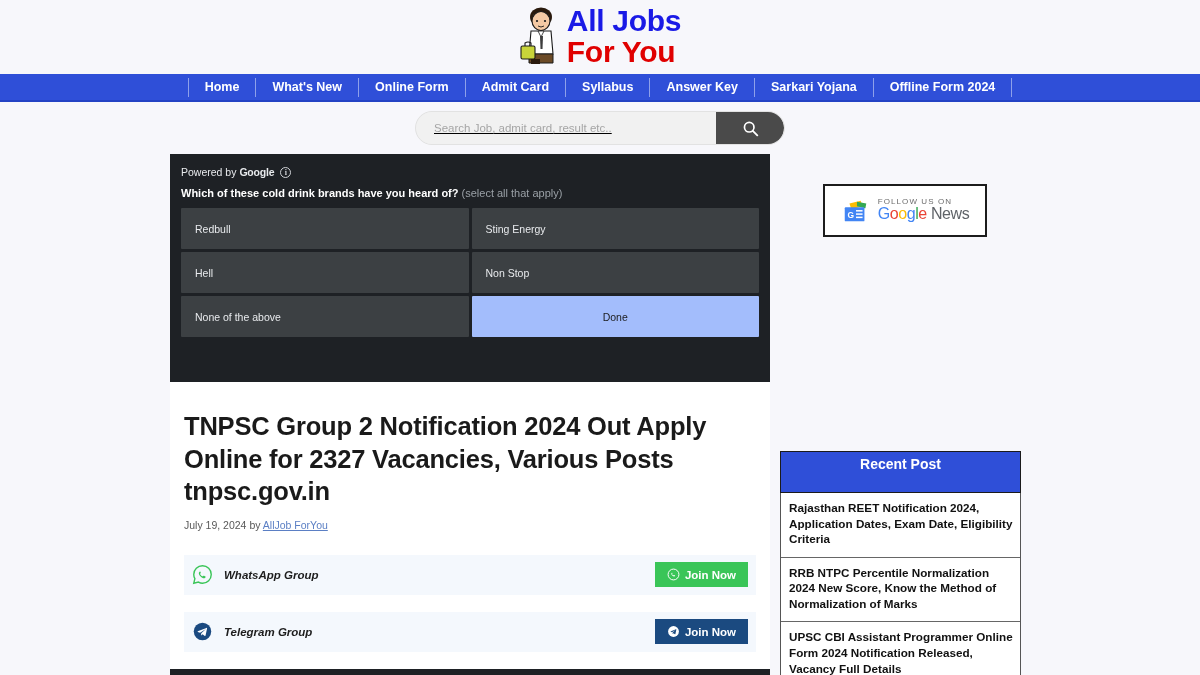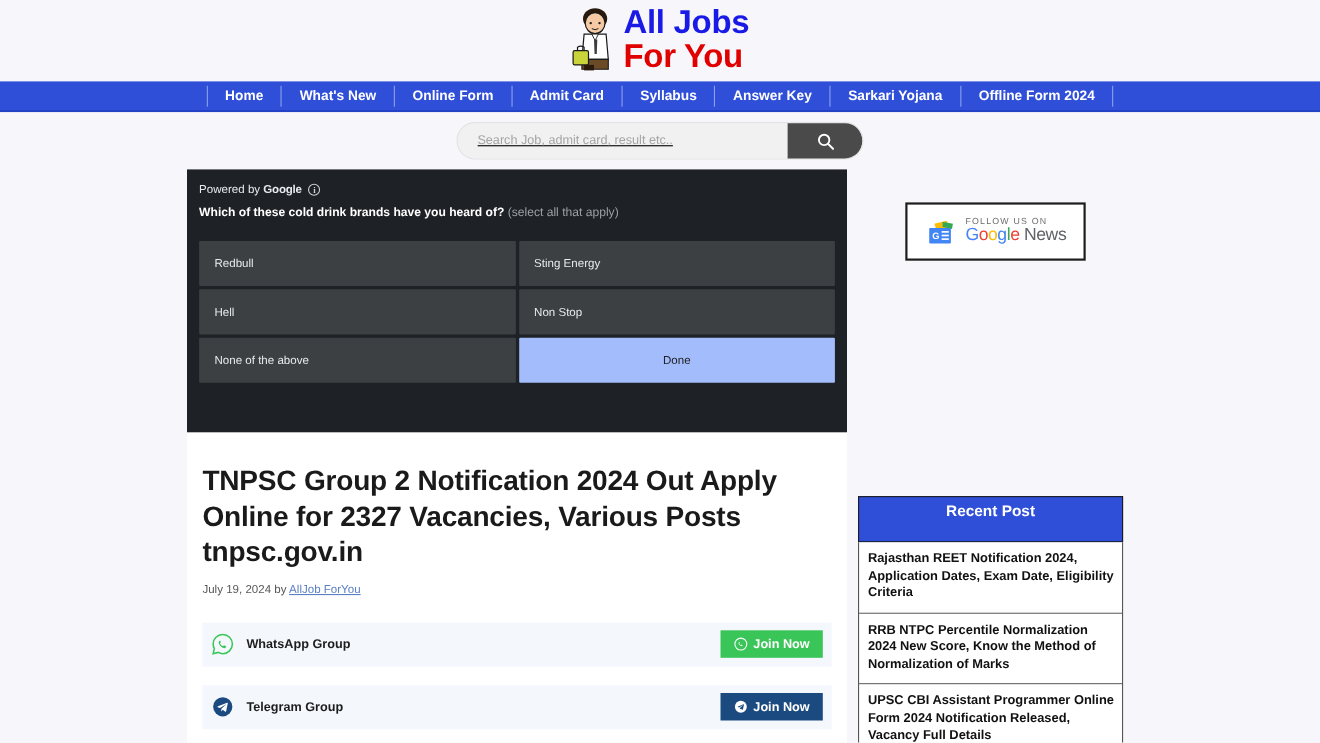--- a/index.html
+++ b/index.html
@@ -86,21 +86,21 @@
   }
   .survey-top { display: flex; align-items: center; gap: 6px; padding-bottom: 9px; }
   .powered { color: #e8eaed; font-size: 10.5px; font-weight: 400; }
   .g-word { font-weight: bold; letter-spacing: -0.2px; }
   .info-icon {
     width: 11px; height: 11px; border-radius: 50%;
     border: 1.2px solid #cfd2d6; color: #cfd2d6;
     font-size: 8px; line-height: 9px; text-align: center; font-weight: bold;
     font-family: "Liberation Serif", serif;
   }
-  .survey-q { color: #ffffff; font-size: 11px; font-weight: bold; padding-bottom: 20px; }
+  .survey-q { color: #ffffff; font-size: 11px; font-weight: bold; padding-bottom: 9px; }
   .survey-q .hint { color: #9aa0a6; font-weight: normal; }
   .opt-grid { display: grid; grid-template-columns: 1fr 1fr; gap: 3px 3px; }
   .opt {
     background: #3c4043; color: #e8eaed;
     font-size: 10.5px; height: 41px;
     display: flex; align-items: center; padding-left: 14px;
     cursor: pointer; border-radius: 1px;
   }
   .opt.done {
     background: #a3bdfc; color: #202124;
@@ -118,21 +118,21 @@
   .article-meta a { color: #5b7fc4; text-decoration: underline; cursor: pointer; }
 
   
   .join-wrap { padding: 24px 14px 0 14px; }
   .join-row {
     display: flex; align-items: center; justify-content: space-between;
     background: #f4f8fd; height: 40px; padding: 0 8px 0 8px;
     margin-bottom: 17px;
   }
   .join-left { display: flex; align-items: center; gap: 11px; }
-  .join-label { font-size: 11.5px; font-weight: bold; color: #1d1d1d; }
+  .join-label { font-size: 11.5px; font-weight: bold; color: #1d1d1d; font-style: italic; }
   .join-btn {
     display: flex; align-items: center; gap: 5px;
     height: 25px; padding: 0 12px; border: none; cursor: pointer;
     color: #ffffff; font-size: 11.5px; font-weight: bold;
     font-family: "Liberation Sans", sans-serif;
   }
   .join-btn.wa { background: #3ac558; }
   .join-btn.tg { background: #1b4a80; }
 
   

